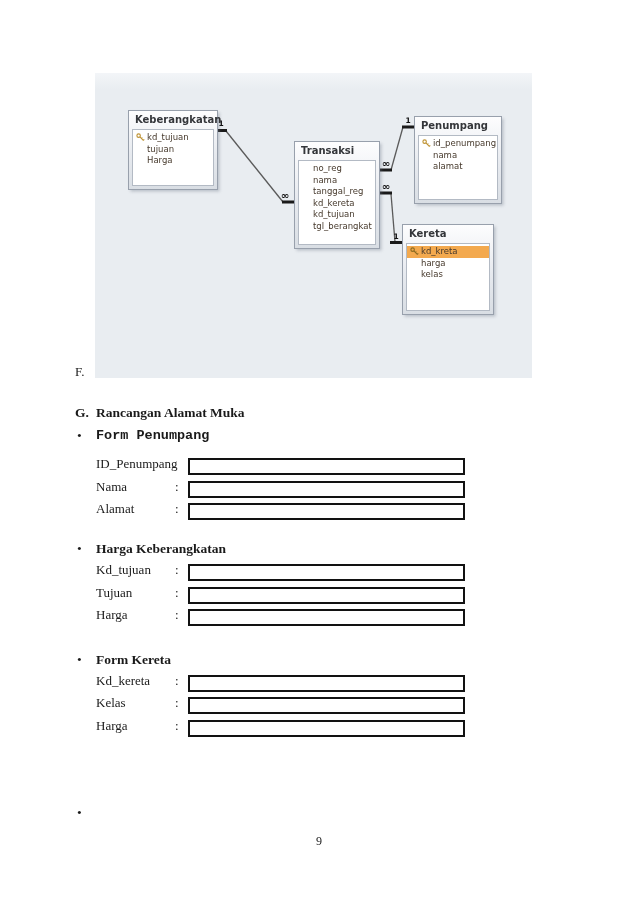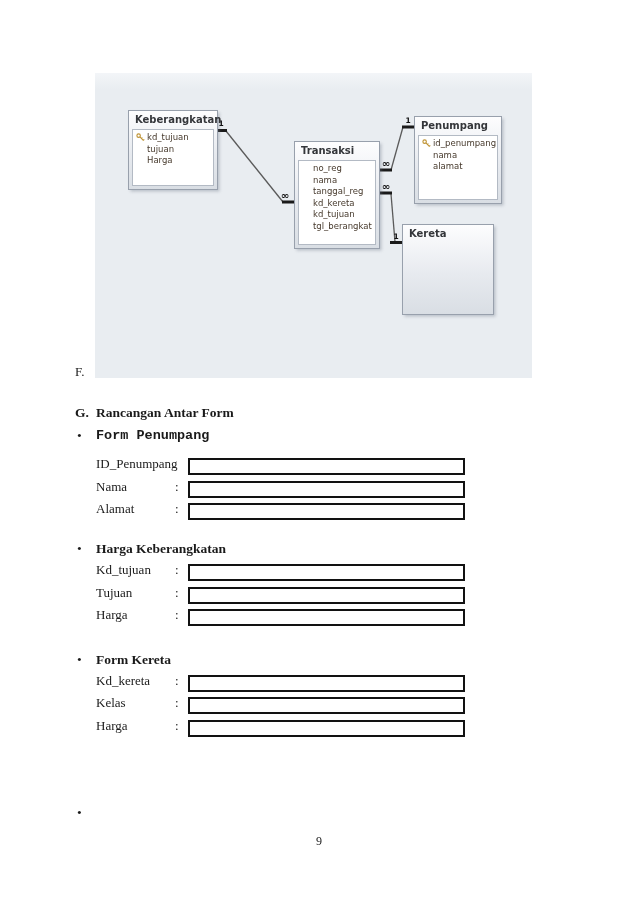--- a/index.html
+++ b/index.html
@@ -157,27 +157,46 @@
           <span>nama</span>
         </div>
         <div class="erfield">
           <span>alamat</span>
         </div>
       </div>
     </div>
 
     <div class="ertable" style="left:307px; top:151px; width:92px; height:91px;">
       <div class="ertitle">Kereta</div>
+      <div class="erbody">
+        <div class="erfield hl">
+          <span class="keyicon">
+            <svg width="9" height="9" viewBox="0 0 12 12">
+                <g fill="none" stroke="#8a6a20" stroke-width="1.5">
+                  <circle cx="3.5" cy="3.5" r="2.3"></circle>
+                  <path d="M5.2 5.2 L9.8 9.8 M9.8 9.8 L11 8.6 M7.4 7.4 L8.6 6.2"></path>
+                </g>
+              </svg>
+          </span>
+          <span>kd_kreta</span>
+        </div>
+        <div class="erfield">
+          <span>harga</span>
+        </div>
+        <div class="erfield">
+          <span>kelas</span>
+        </div>
+      </div>
     </div>
   </div>
 
   <div class="abs doc-text" style="left:75px; top:364px;">F.</div>
 
   <div class="abs doc-bold" style="left:75px; top:405px;">G.</div>
-  <div class="abs doc-bold" style="left:96px; top:405px;">Rancangan Antar Form</div>
+  <div class="abs doc-bold" style="left:96px; top:405px;">Rancangan Alamat Muka</div>
 
   <div class="abs bullet" style="left:77px; top:428px;">•</div>
   <div class="abs doc-bold" style="left:96px; top:428px;font-family:Liberation Mono, monospace;">Form Penumpang</div>
 
   <div class="form-row" style="top:458px;">
     <span class="row-label">ID_Penumpang</span>
     <span class="row-sep"></span>
     <span class="input-box"></span>
   </div>
   <div class="form-row" style="top:481px;">

